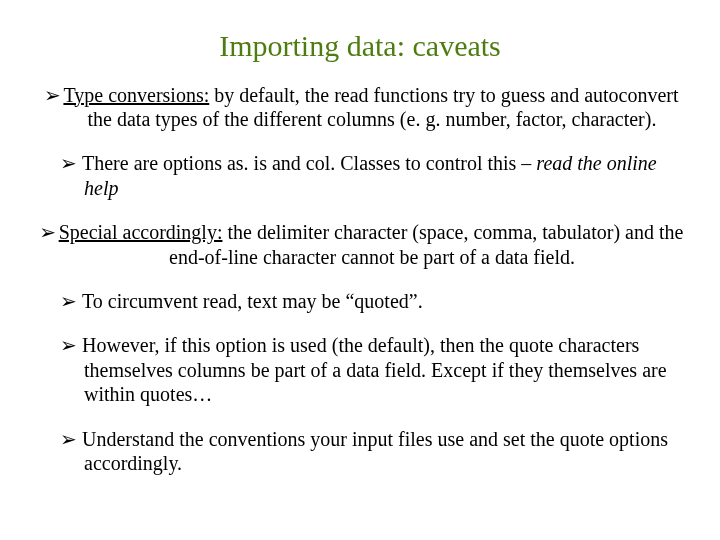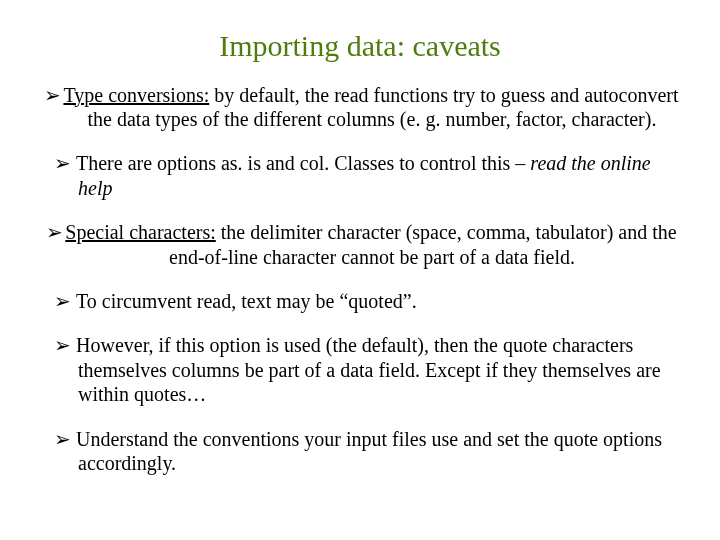--- a/index.html
+++ b/index.html
@@ -20,21 +20,21 @@
   }
   .title .t1{color:#4d7c0f}
   .title .t2{color:#4d7c0f}
   .bullet{
     margin:0 0 2px 0;
     padding-left:24px;
     text-indent:-24px;
     text-align:center;
   }
   .sub{
-    margin-left:18px;
+    margin-left:24px;
     padding-left:24px;
     text-indent:-24px;
   }
   .arrow{
     font-family:Arial,sans-serif;
     display:inline-block;
     width:22px;
     text-indent:0;
   }
   .u{text-decoration:underline}
@@ -48,21 +48,21 @@
 </div>
 
 <p class="bullet">
   <span class="arrow">➢</span><span class="u">Type conversions:</span><span> by default, the read functions try to guess and autoconvert the data types of the different columns (e. g. number, factor, character).</span>
 </p>
 <p class="sub">
   <span class="arrow">➢</span><span>There are options as. is and col. Classes to control this – </span><span class="ital">read the online help</span>
 </p>
 
 <p class="bullet">
-  <span class="arrow">➢</span><span class="u">Special characters:</span><span> the delimiter character (space, comma, tabulator) and the end-of-line character cannot be part of a data field.</span>
+  <span class="arrow">➢</span><span class="u">Special accordingly:</span><span> the delimiter character (space, comma, tabulator) and the end-of-line character cannot be part of a data field.</span>
 </p>
 <p class="sub">
   <span class="arrow">➢</span><span>To circumvent read, text may be “quoted”.</span>
 </p>
 <p class="sub">
   <span class="arrow">➢</span><span>However, if this option is used (the default), then the quote characters themselves columns be part of a data field. Except if they themselves are within quotes…</span>
 </p>
 <p class="sub">
   <span class="arrow">➢</span><span>Understand the conventions your input files use and set the quote options accordingly.</span>
 </p>

